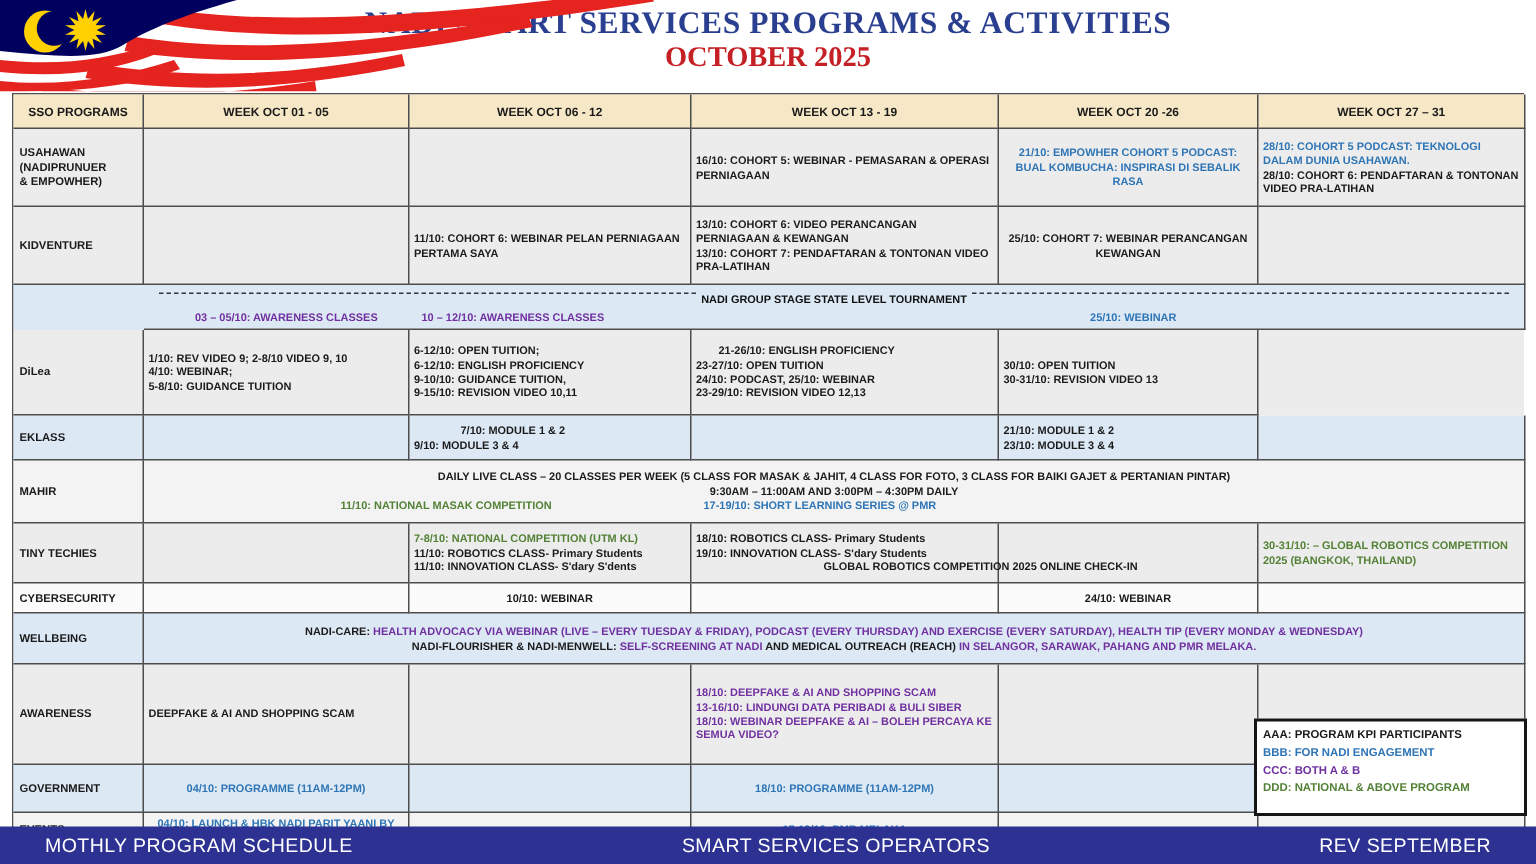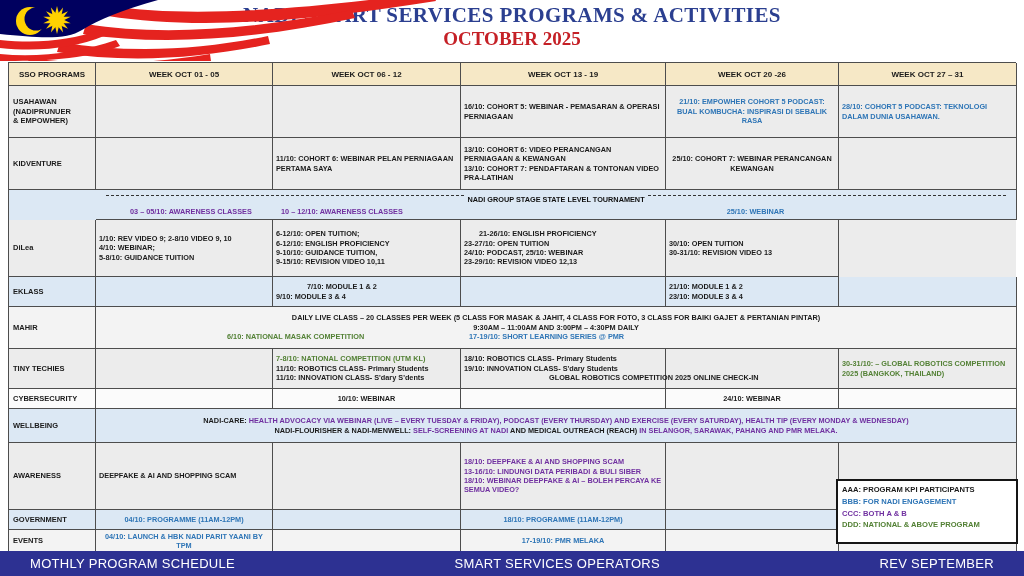--- a/index.html
+++ b/index.html
@@ -26,21 +26,21 @@
   .lcell{font-size:7.5px;padding-left:4px;}
   .a-c{text-align:center;}
   .a-l{text-align:left;}
   .nw{white-space:nowrap;overflow:visible;}
   .cell{overflow:visible;}
 
   
   .r-usahawan{height:52px}.r-kidventure{height:52px}.r-esports{height:30px}
   .r-dilea{height:57px}.r-eklass{height:30px}.r-mahir{height:42px}
   .r-tinytechies{height:40px}.r-cybersecurity{height:20px}.r-wellbeing{height:34px}
-  .r-awareness{height:67px}.r-government{height:20px}.r-events{height:23px}
+  .r-awareness{height:67px}.r-government{height:32px}.r-events{height:23px}
 
   
   .bg-gray{background:#ececec}.bg-blue{background:#dce8f4}
   .bg-white{background:#fbfbfb}.bg-light{background:#f3f3f3}
 
   
   .spanCell{grid-column:2/7;}
   .esp1{display:flex;font-size:7.3px;color:#111;padding:0 4px;margin-top:2px;}
   .esp1 .dash{flex:1;border-top:1.3px dashed #333;margin:0 3px;}
   .esp2{display:grid;grid-template-columns:177px 188px 205px 173px 178px;font-size:7.3px;margin-top:2px;}
@@ -120,20 +120,21 @@
       <div class="cell a-l"></div>
       <div class="cell a-l"></div>
       <div class="cell a-l">
         <div class="ln"><span style="color: rgb(26, 26, 26);">16/10: COHORT 5: WEBINAR - PEMASARAN &amp; OPERASI PERNIAGAAN</span></div>
       </div>
       <div class="cell a-c">
         <div class="ln"><span style="color: rgb(46, 117, 182);">21/10: EMPOWHER COHORT 5 PODCAST:  BUAL KOMBUCHA: INSPIRASI DI SEBALIK RASA</span></div>
       </div>
       <div class="cell a-l">
         <div class="ln"><span style="color: rgb(46, 117, 182);">28/10:  COHORT 5 PODCAST: TEKNOLOGI DALAM DUNIA USAHAWAN.</span></div>
+        <div class="ln"><span style="color: rgb(26, 26, 26);">28/10: COHORT 6: PENDAFTARAN &amp; TONTONAN VIDEO PRA-LATIHAN</span></div>
       </div>
     </div>
     <div class="trow r-kidventure bg-gray">
       <div class="lcell">
         <div>KIDVENTURE</div>
       </div>
       <div class="cell a-l"></div>
       <div class="cell a-l">
         <div class="ln"><span style="color: rgb(26, 26, 26);">11/10: COHORT 6: WEBINAR PELAN PERNIAGAAN PERTAMA SAYA</span></div>
       </div>
@@ -205,21 +206,21 @@
       <div class="cell a-l"></div>
     </div>
     <div class="trow r-mahir bg-light">
       <div class="lcell">
         <div>MAHIR</div>
       </div>
       <div class="cell spanCell mah">
         <div class="ln"><span style="color: rgb(26, 26, 26);">DAILY LIVE CLASS – 20 CLASSES PER WEEK (5 CLASS FOR MASAK &amp; JAHIT, 4 CLASS FOR FOTO, 3 CLASS FOR BAIKI GAJET &amp; PERTANIAN PINTAR)</span></div>
         <div class="ln"><span style="color: rgb(26, 26, 26);">9:30AM – 11:00AM AND 3:00PM – 4:30PM DAILY</span></div>
         <div class="mfl">
-          <span class="mf0" style="color: rgb(83, 129, 53);">6/10: NATIONAL MASAK COMPETITION</span>
+          <span class="mf0" style="color: rgb(83, 129, 53);">11/10: NATIONAL MASAK COMPETITION</span>
           <span class="mf1" style="color: rgb(46, 117, 182);">17-19/10: SHORT LEARNING SERIES @ PMR</span>
         </div>
       </div>
     </div>
     <div class="trow r-tinytechies bg-gray">
       <div class="lcell">
         <div>TINY TECHIES</div>
       </div>
       <div class="cell a-l"></div>
       <div class="cell a-l">

